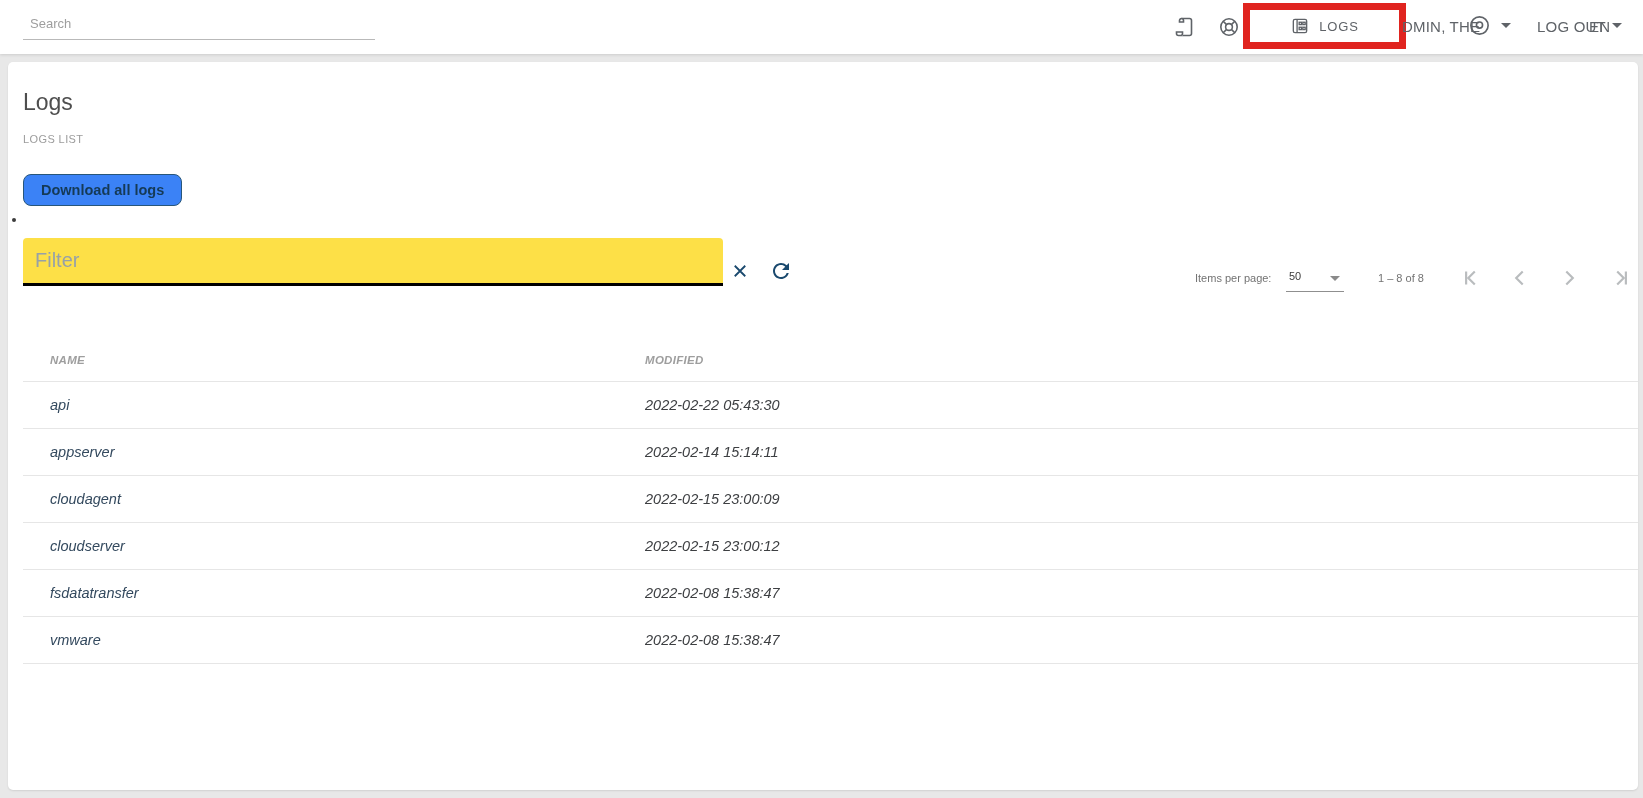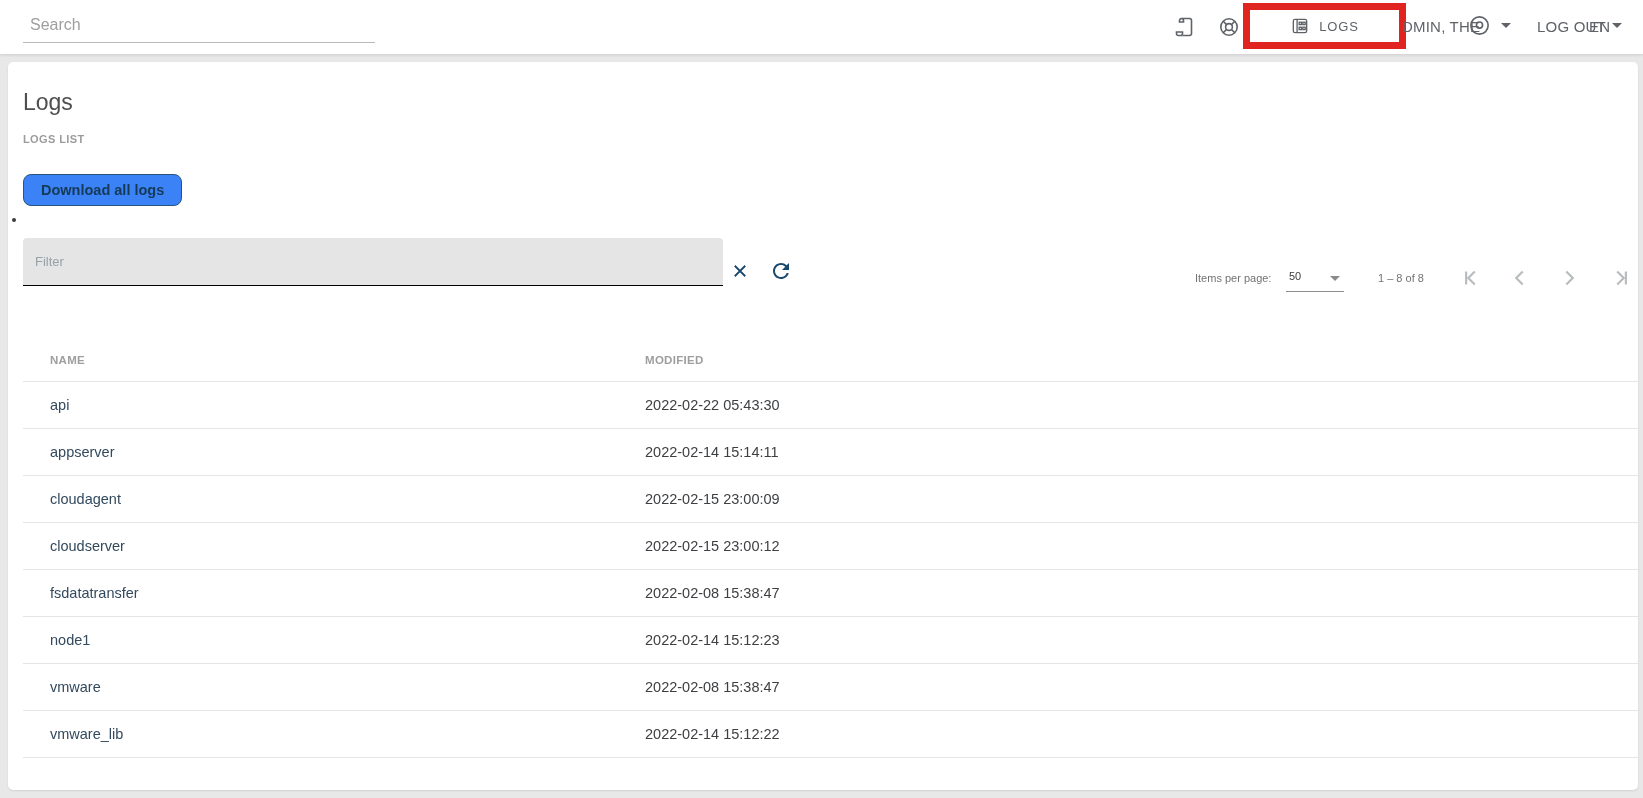--- a/index.html
+++ b/index.html
@@ -15,21 +15,21 @@
   .topbar {
     position:absolute; left:0; top:0; width:1643px; height:54px;
     background:#ffffff;
     box-shadow:0 1px 3px rgba(0,0,0,.12);
     z-index:5;
   }
   .search-wrap { position:absolute; left:23px; top:10px; width:352px; }
   .search-input {
     width:352px; border:none; outline:none; background:transparent;
     font-family:"Liberation Sans", sans-serif;
-    font-size:16px; color:#555; padding:6px 7px 8px 7px;
+    font-size:13px; color:#555; padding:6px 7px 8px 7px;
     border-bottom:1px solid #b9b9b9;
   }
   .search-input::placeholder { color:#9e9e9e; }
 
   .topbar .icon-btn { position:absolute; top:15px; width:24px; height:24px; cursor:pointer; }
   .scroll-btn  { left:1173px; }
   .help-btn    { left:1217px; }
 
   .logs-highlight {
     position:absolute; left:1243px; top:3px; width:163px; height:46px;
@@ -51,58 +51,58 @@
   .lang-label   { left:1589px; }
   .lang-caret   { left:1612px; top:23px; }
 
   
   .card {
     position:absolute; left:8px; top:62px; width:1630px; height:728px;
     background:#ffffff; border-radius:5px;
     box-shadow:0 1px 2px rgba(0,0,0,.10);
   }
   .page-title { position:absolute; left:15px; top:27px; font-size:23px; color:#4e4e4e; font-weight:400; }
-  .section-label { position:absolute; left:15px; top:71px; font-size:11px; font-weight:bold;
+  .section-label { position:absolute; left:15px; top:71px; font-size:11px; font-weight:normal;
                    color:#9c9c9c; letter-spacing:.4px; }
   .download-btn {
     position:absolute; left:15px; top:112px; height:32px; padding:0 17px;
     background:#3b82f6; border:1.5px solid #28567a; border-radius:8px;
     font-family:"Liberation Sans", sans-serif;
     font-size:14.5px; font-weight:bold; color:#153a56; cursor:pointer;
   }
   .stray-dot { position:absolute; left:4px; top:156px; width:4px; height:4px;
                border-radius:50%; background:#3c3c3c; }
 
   
   .filter-field {
     position:absolute; left:15px; top:176px; width:700px; height:48px;
-    background:#e5e5e5; border:none; outline:none;
-    border-bottom:1px solid #000000; border-radius:4px 4px 0 0;
-    font-family:"Liberation Sans", sans-serif;
-    font-size:13px; color:#444; padding:0 12px;
+    background:#fde047; border:none; outline:none;
+    border-bottom:3px solid #000000; border-radius:4px 4px 0 0;
+    font-family:"Liberation Sans", sans-serif;
+    font-size:20px; color:#444; padding:0 12px;
   }
   .filter-field::placeholder { color:#97a1a8; }
   .clear-btn   { position:absolute; left:723px; top:200px; width:18px; height:18px; cursor:pointer; }
   .refresh-btn { position:absolute; left:761px; top:197px; width:24px; height:24px; cursor:pointer; }
 
   
   .pag-text { position:absolute; font-size:11px; color:#737373; white-space:nowrap; }
   .items-label { left:1187px; top:210px; }
   .page-size-val { position:absolute; left:1281px; top:208px; font-size:11px; color:#3c3c3c; cursor:pointer; }
   .page-size-caret { position:absolute; left:1322px; top:214px; width:0; height:0;
                      border-left:5px solid transparent; border-right:5px solid transparent;
                      border-top:5px solid #8a8a8a; cursor:pointer; }
   .page-size-underline { position:absolute; left:1278px; top:229px; width:58px; height:1px; background:#8f8f8f; }
   .range-label { left:1370px; top:210px; }
   .pag-nav { position:absolute; top:203px; width:26px; height:26px; cursor:pointer; }
   .nav-first { left:1450px; } .nav-prev { left:1499px; }
   .nav-next  { left:1548px; } .nav-last { left:1600px; }
 
   
-  .table { position:absolute; left:0; top:270px; width:1630px; }
+  .table { position:absolute; left:0; top:270px; width:1630px;font-style:italic; }
   .thead { position:relative; height:50px; }
   .thead span { font-size:11.5px; font-weight:bold; color:#9e9e9e; letter-spacing:.3px; }
   .th-name { position:absolute; left:42px; top:22px; }
   .th-modified { position:absolute; left:637px; top:22px; }
   .thead::after, .trow::after {
     content:''; position:absolute; left:15px; right:0; bottom:0; height:1px; background:#e6e6e6;
   }
   .trow { position:relative; height:47px; cursor:pointer;padding-left:48px; }
   .cell-name { position:absolute; left:42px; top:15px; font-size:14.5px; color:#33495e; }
   .cell-modified { position:absolute; left:637px; top:15px; font-size:14.5px; color:#3d3f42; }
@@ -239,29 +239,21 @@
   <div class="trow">
     <span class="cell-name">cloudserver</span>
     <span class="cell-modified">2022-02-15 23:00:12</span>
   </div>
 
   <div class="trow">
     <span class="cell-name">fsdatatransfer</span>
     <span class="cell-modified">2022-02-08 15:38:47</span>
   </div>
 
-  <div class="trow">
-    <span class="cell-name">node1</span>
-    <span class="cell-modified">2022-02-14 15:12:23</span>
-  </div>
 
   <div class="trow">
     <span class="cell-name">vmware</span>
     <span class="cell-modified">2022-02-08 15:38:47</span>
   </div>
 
-  <div class="trow">
-    <span class="cell-name">vmware_lib</span>
-    <span class="cell-modified">2022-02-14 15:12:22</span>
-  </div>
 </div>
   </div>
 </div>
 
 </body></html>

